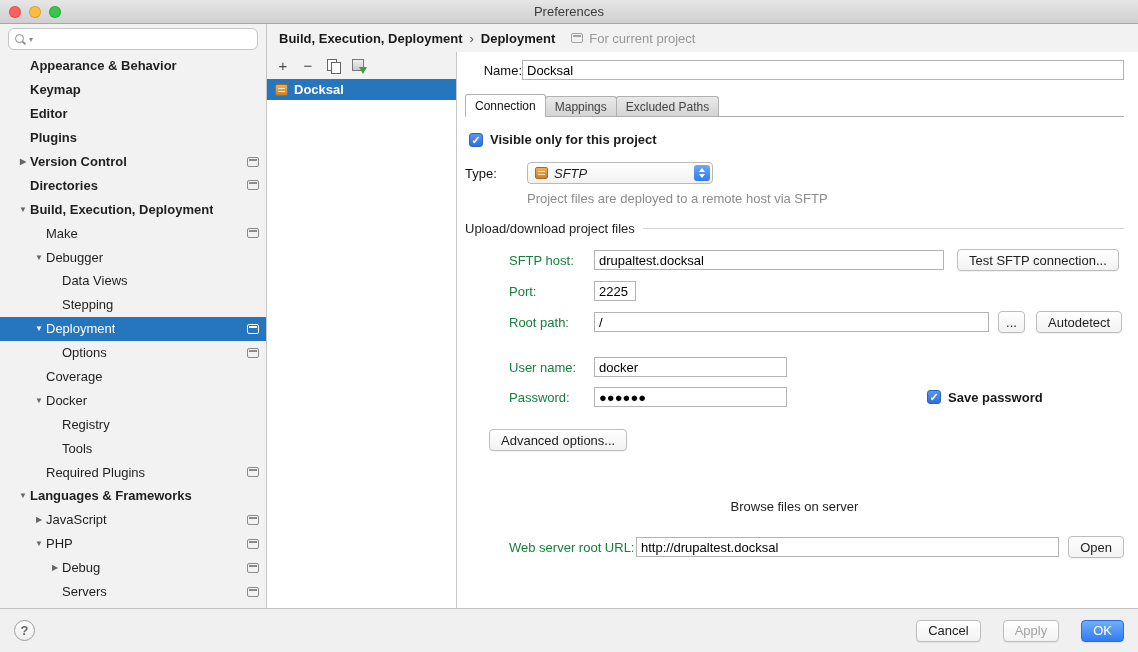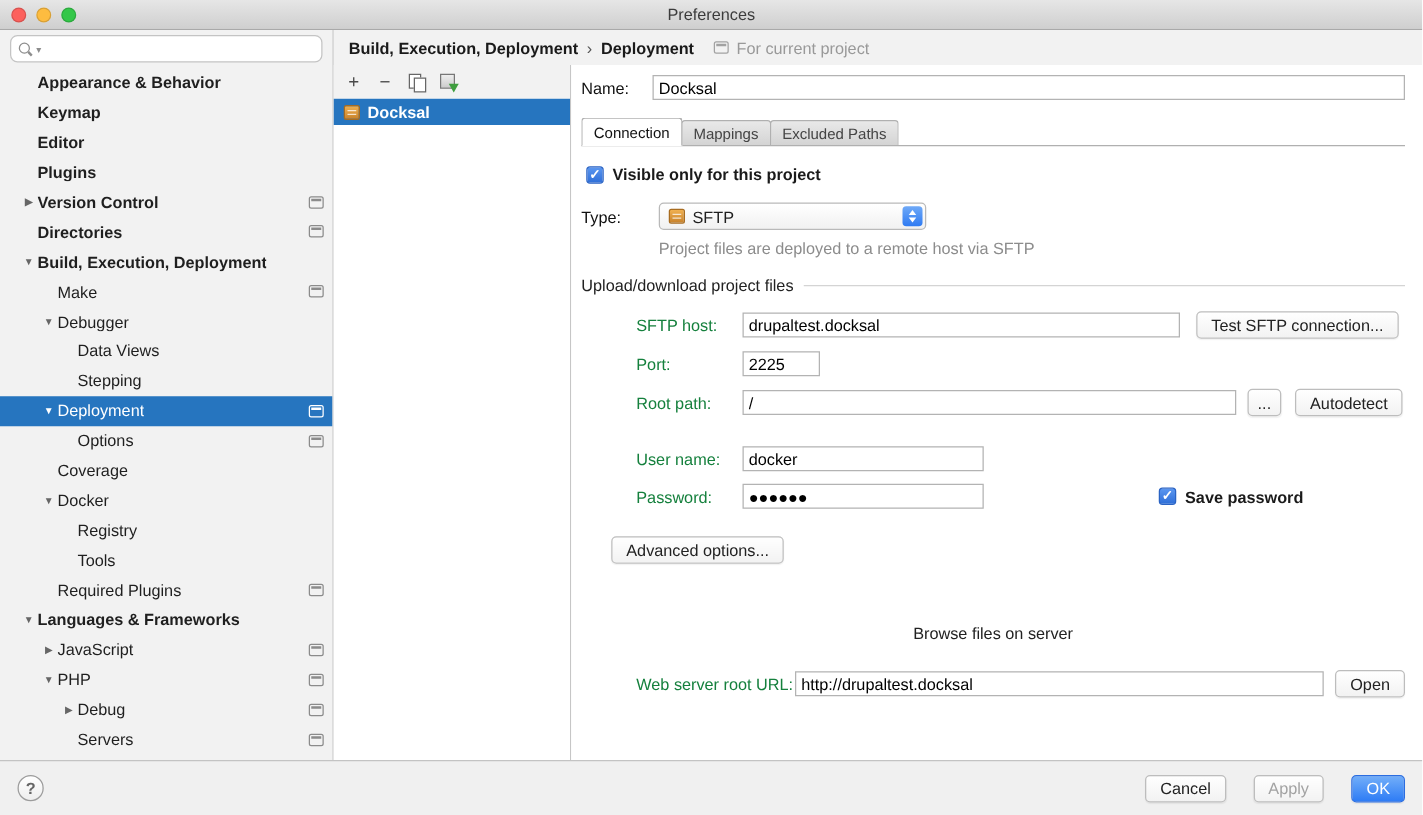--- a/index.html
+++ b/index.html
@@ -61,21 +61,21 @@
   .server-row { height:21px; display:flex; align-items:center; gap:6px; padding:0 8px; font-weight:bold; }
   .server-row.selected { background:#2675bf; color:#fff; }
   .ico-sftp { width:13px; height:12px; flex:0 0 13px; border-radius:2px; background:linear-gradient(#f0b050,#c9832c); border:1px solid #a86c20; position:relative; }
   .ico-sftp::after { content:""; position:absolute; left:2px; right:2px; top:3px; height:1px; background:rgba(255,255,255,.75); box-shadow:0 3px 0 rgba(255,255,255,.75); }
 
   
   .form-panel { flex:1; min-width:0; background:#fff; padding:8px 14px 0 8px; overflow:hidden; }
   .row { display:flex; align-items:center; }
   .lbl { color:#111; flex:0 0 auto; }
   .tf { height:20px; border:1px solid #b3b3b3; background:#fff; font:13px "Liberation Sans",sans-serif; padding:0 4px; outline:none; }
-  .name-row .lbl { width:57px; }
+  .name-row .lbl { width:57px;text-align:right; }
   .name-row .tf { flex:1; }
 
   .tabs { display:flex; align-items:flex-end; margin-top:13px; border-bottom:1px solid #b0b0b0; height:24px; }
   .tab { height:20px; padding:0 9px; display:flex; align-items:center; font-size:12px; color:#444;
          background:linear-gradient(#e9e9e9,#d4d4d4); border:1px solid #b0b0b0; border-bottom:none; margin-right:-1px;
          border-radius:3px 3px 0 0; }
   .tab.selected { height:23px; background:#fff; color:#111; margin-bottom:-1px; border-bottom:1px solid #fff; position:relative; z-index:2; }
 
   .cb { width:14px; height:14px; flex:0 0 14px; border-radius:3px; border:1px solid #2a63c4;
         background:linear-gradient(#5a96f0,#2f6fd8); color:#fff; font-size:11px; line-height:12px; text-align:center; }
@@ -83,32 +83,32 @@
 
   .type-row { margin-top:15px; }
   .type-row .lbl { width:62px; }
   .dropdown { position:relative; height:22px; border:1px solid #b9b9b9; border-radius:4px;
               background:linear-gradient(#fff,#f1f1f1); display:flex; align-items:center; gap:6px; padding:0 24px 0 7px; }
   .dropdown .stepper { position:absolute; right:2px; top:2px; bottom:2px; width:16px; border-radius:3px;
               background:linear-gradient(#6fa9f7,#2f7bf3); display:flex; flex-direction:column; align-items:center; justify-content:center; }
   .stepper i { display:block; width:0; height:0; border-left:3px solid transparent; border-right:3px solid transparent; }
   .stepper .up { border-bottom:4px solid #fff; margin-bottom:2px; }
   .stepper .down { border-top:4px solid #fff; }
-  .type-dd { width:214px; }
+  .type-dd { width:186px;font-style:italic; }
   .help-text { margin:7px 0 0 62px; color:#8c8c8c; }
 
   .section { display:flex; align-items:center; gap:8px; margin-top:15px; color:#222; }
   .section .line { flex:1; height:1px; background:#d4d4d4; }
 
   .fields { margin:13px 0 0 44px; }
   .frow { display:flex; align-items:center; }
   .frow + .frow { margin-top:10px; }
   .frow.gap-top { margin-top:24px; }
   .flabel { width:85px; flex:0 0 85px; color:#15803d; }
-  .w350 { width:350px; } .w62 { width:62px; } .w395 { width:395px; } .w193 { width:193px; }
+  .w350 { width:350px; } .w62 { width:42px; } .w395 { width:395px; } .w193 { width:193px; }
   .auth-dd { width:315px; }
 
   .btn { height:22px; padding:0 11px; background:linear-gradient(#ffffff,#f2f2f2); border:1px solid #bdbdbd; border-radius:4px;
          font:13px "Liberation Sans",sans-serif; color:#222; box-shadow:0 1px 1px rgba(0,0,0,.06); cursor:default; }
   .btn.primary { background:linear-gradient(#72aef9,#2e7cf5); border-color:#2b6de0; color:#fff; }
   .btn.disabled { color:#a3a3a3; }
   .ml13 { margin-left:13px; } .ml9 { margin-left:9px; } .ml11 { margin-left:11px; }
   .dots-btn { width:27px; padding:0; }
   .save-pw { margin-left:140px; display:flex; align-items:center; gap:7px; font-weight:bold; color:#1a1a1a; }
   .adv-row { margin:22px 0 0 24px; }

